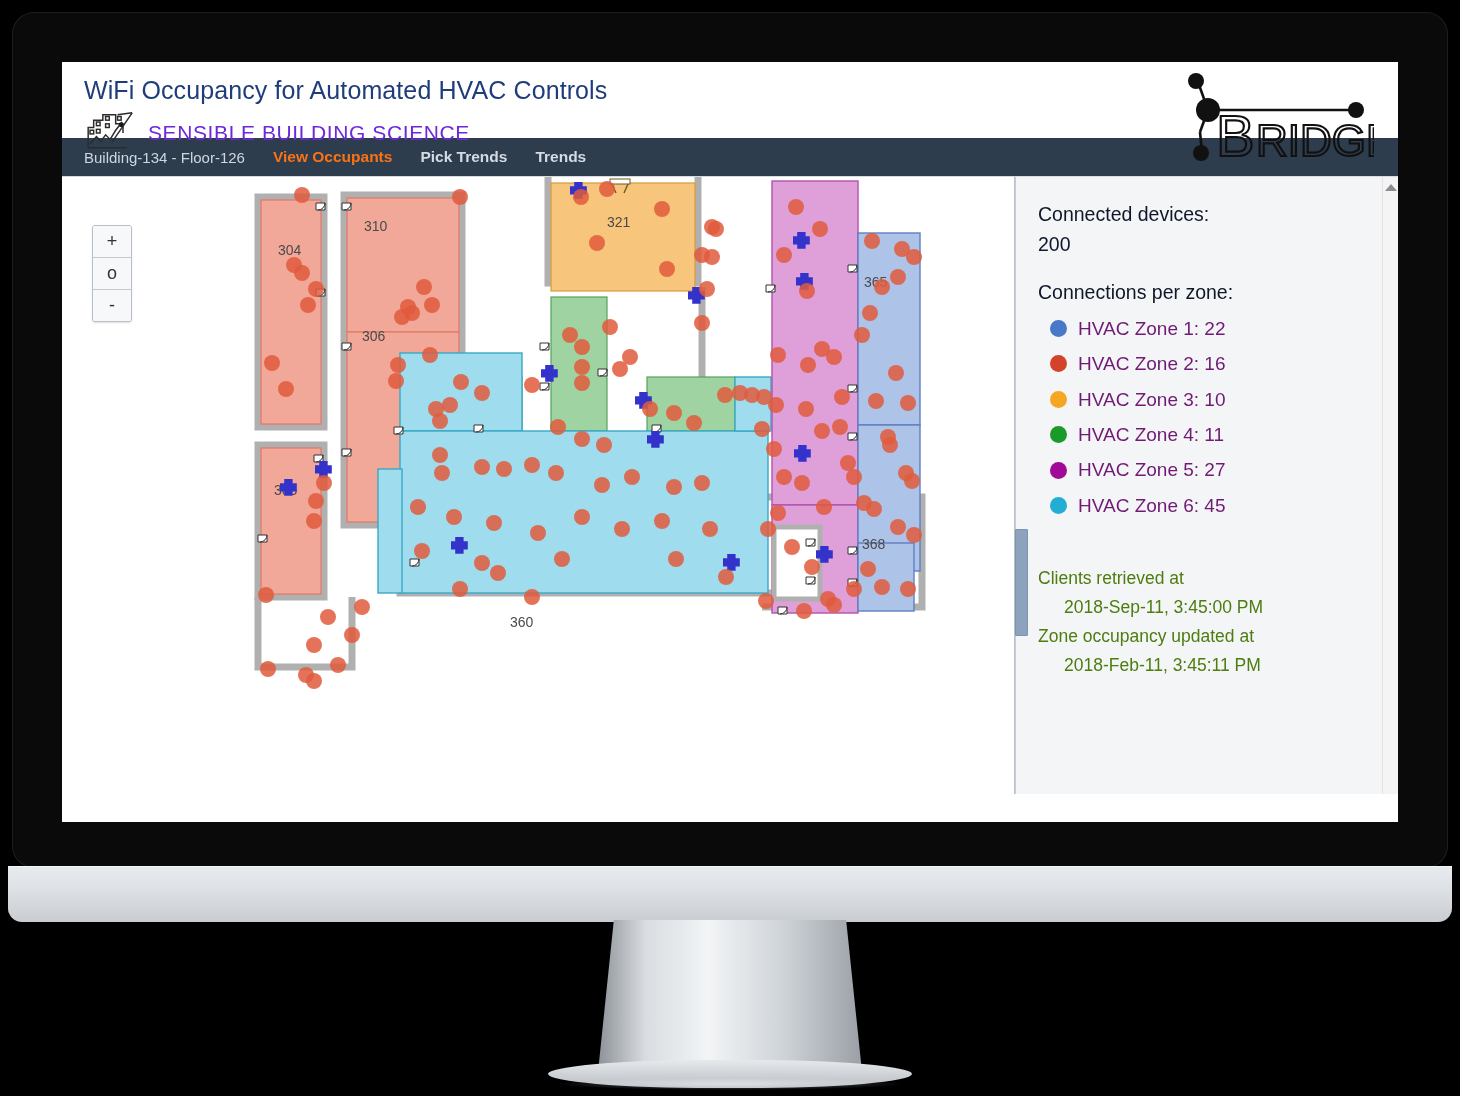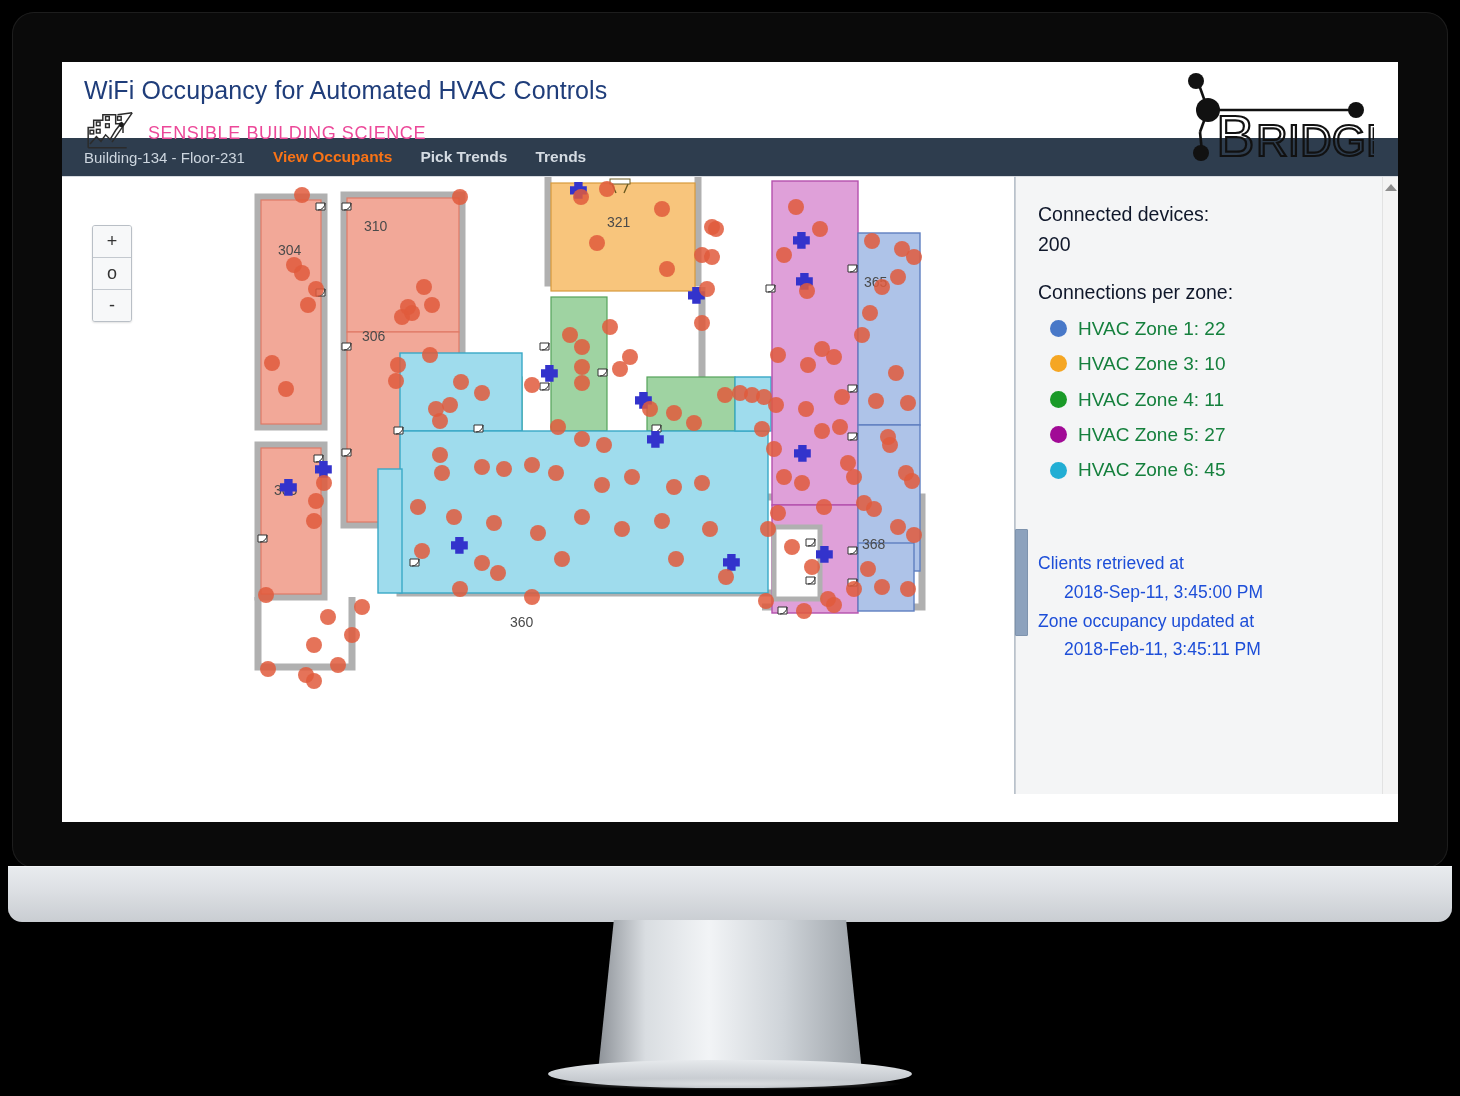--- a/index.html
+++ b/index.html
@@ -27,21 +27,21 @@
         background:linear-gradient(180deg,#e6e9ec,#b9bec4);
         border-radius:50%/55%;}
   #foot-shadow{position:absolute;left:556px;top:1078px;width:348px;height:12px;
         background:radial-gradient(ellipse at center,rgba(255,255,255,.45),rgba(0,0,0,0) 70%);}
 
   
   .pg-header{padding:14px 0 0 22px;background:#fff;height:76px;box-sizing:border-box;position:relative;}
   .pg-title{font-size:25px;color:#1f3d7a;letter-spacing:.1px;margin:0 0 2px 0;font-weight:400;}
   .brand-row{display:flex;align-items:center;gap:8px;margin-top:6px;}
   .sbs-logo{width:56px;height:44px;flex:none;}
-  .sbs-name{font-size:18px;color:#ec4899;letter-spacing:.6px;}
+  .sbs-name{font-size:21px;color:#6d28d9;letter-spacing:.6px;}
   .bridge-logo{position:absolute;right:24px;top:8px;width:196px;height:94px;}
 
   
   .navbar{background:#2e3d4e;height:38px;display:flex;align-items:center;
           gap:28px;padding:0 0 0 22px;box-sizing:border-box;}
   .nav-crumb{color:#cdd6df;font-size:15px;}
   .nav-item{color:#d4dbe2;font-size:15.5px;font-weight:bold;cursor:pointer;}
   .nav-item.active{color:#c4e05a;}
   .nav-sep{color:#cdd6df;}
 
@@ -60,23 +60,23 @@
             font-size:18px;color:#333;cursor:pointer;background:#f7f8f9;
             border-bottom:1px solid #c4c9cf;}
   .zoom-btn:last-child{border-bottom:none;}
 
   
   .side-inner{padding:22px 0 0 22px;font-size:19px;color:#2f3b47;line-height:1.55;}
   .side-head{font-size:19.5px;color:#0f172a;}
   .side-gap{height:18px;}
   .zone-list{margin-top:6px;list-style:none;padding:0;}
   .zone-list li{display:flex;align-items:center;gap:11px;margin:0 0 6px 12px;
-                font-size:19px;color:#15803d;}
+                font-size:19px;color:#701a75;}
   .dot{width:17px;height:17px;border-radius:50%;flex:none;}
-  .ts-block{margin-top:64px;font-size:17.5px;color:#1d4ed8;line-height:1.65;}
+  .ts-block{margin-top:44px;font-size:17.5px;color:#4d7c0f;line-height:1.65;}
   .ts-ind{padding-left:26px;display:block;}
 
   
   .sb-right{position:absolute;right:0;top:0;width:15px;height:100%;
             background:#f4f4f4;border-left:1px solid #e2e2e2;}
   .sb-arrow{width:0;height:0;margin:7px auto 0;border-left:6px solid transparent;
             border-right:6px solid transparent;border-bottom:7px solid #8d8d8d;}
   .sb-left-track{position:absolute;left:-1px;top:0;width:11px;height:100%;
                  background:transparent;}
   .sb-left-thumb{position:absolute;left:0px;top:352px;width:11px;height:105px;
@@ -128,21 +128,21 @@
         <circle cx="23" cy="83" r="8" fill="#111"></circle>
         <text x="38" y="86" font-size="58" fill="none" stroke="#111" stroke-width="2.2">B</text>
         <text x="78" y="86" font-size="44" fill="none" stroke="#111" stroke-width="2.2">RIDGE</text>
       </svg>
     </div>
 
     <div class="navbar" style="background: rgb(46, 61, 78);">
       <span class="nav-crumb">
         <span>Building-134</span>
         <span class="nav-sep">-</span>
-        <span>Floor-231</span>
+        <span>Floor-126</span>
       </span>
       <span class="nav-item active" style="color: #f97316;">View Occupants</span>
       <span class="nav-item">Pick Trends</span>
       <span class="nav-item">Trends</span>
     </div>
 
     <div class="content">
 
       <div class="map-pane">
 
@@ -446,20 +446,24 @@
           <div class="side-head">200</div>
           <div class="side-gap"></div>
           <div class="side-head">Connections per zone:</div>
 
           <ul class="zone-list">
             <li>
               <span class="dot" style="background: rgb(72, 120, 200);"></span>
               <span>HVAC Zone 1: 22</span>
               </li>
             <li>
+              <span class="dot" style="background: rgb(210, 67, 42);"></span>
+              <span>HVAC Zone 2: 16</span>
+              </li>
+            <li>
               <span class="dot" style="background: rgb(245, 166, 35);"></span>
               <span>HVAC Zone 3: 10</span>
               </li>
             <li>
               <span class="dot" style="background: rgb(26, 154, 40);"></span>
               <span>HVAC Zone 4: 11</span>
               </li>
             <li>
               <span class="dot" style="background: rgb(161, 10, 150);"></span>
               <span>HVAC Zone 5: 27</span>

